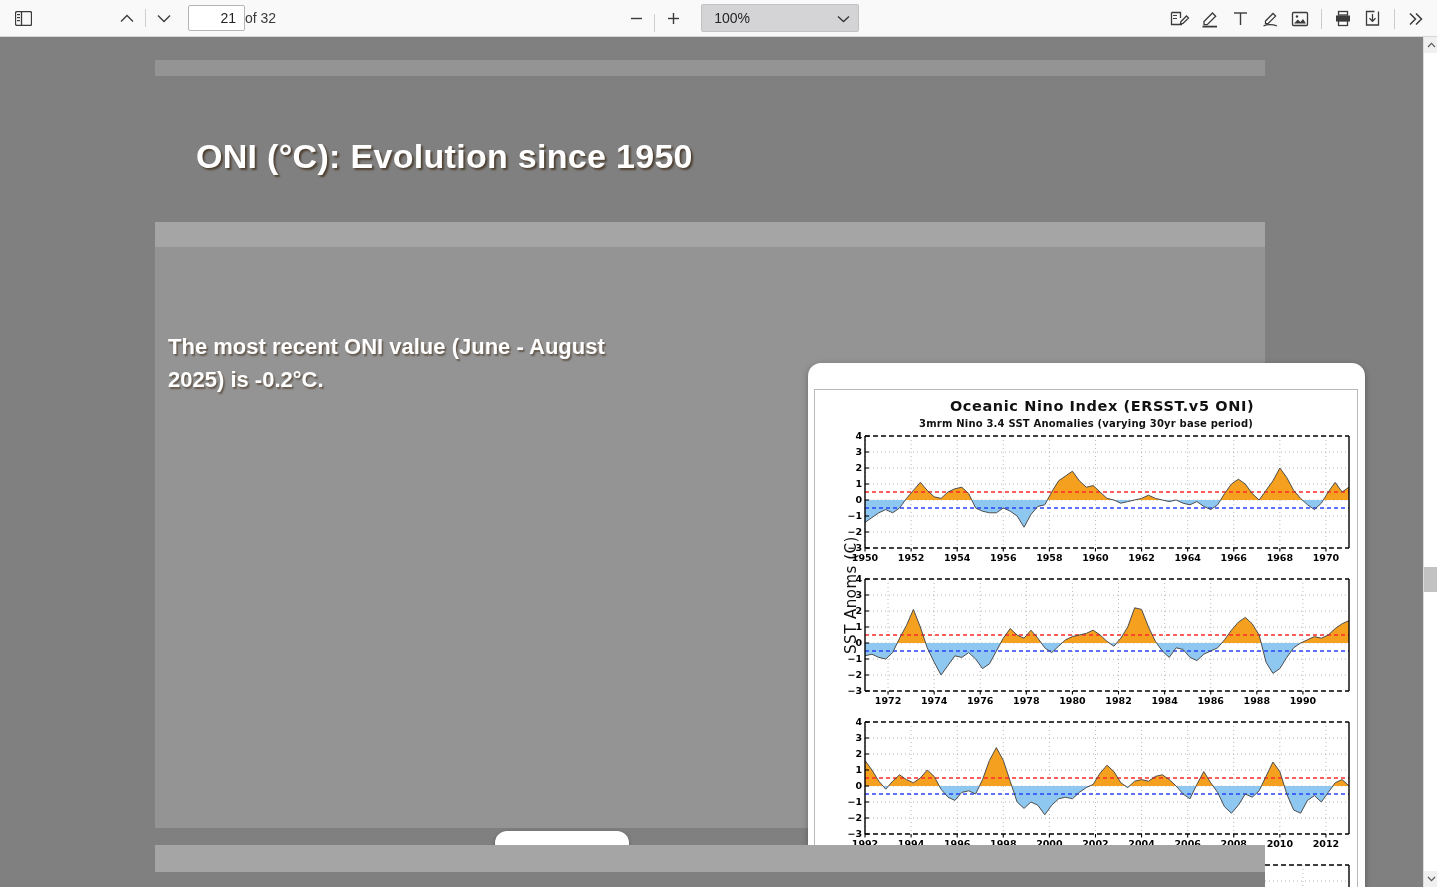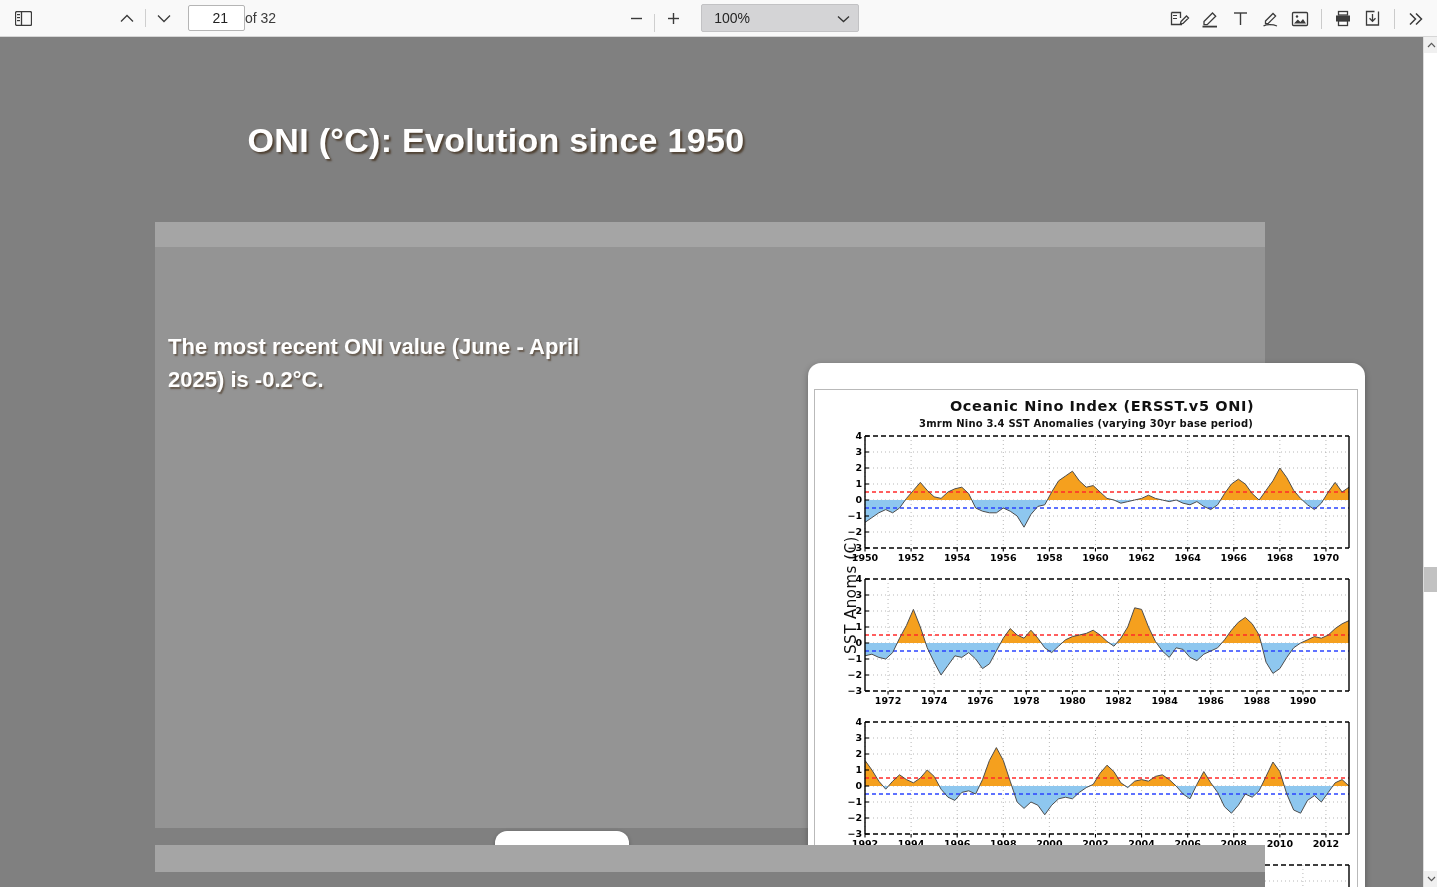--- a/index.html
+++ b/index.html
@@ -25,21 +25,21 @@
   }
   #sidebar-toggle { margin-left: 8px; }
   .tb-sep-v {
     width: 1px; height: 18px; background: #cfcfcf; margin: 0 3px;
   }
   #pagenav { display: flex; align-items: center; margin-left: 74px; }
   #page-input {
     width: 57px; height: 26px;
     border: 1px solid #b5b5b5; border-radius: 2px;
     background: #fff;
-    text-align: right; padding-right: 16px;
+    text-align: right; padding-right: 8px;
     font-family: "Liberation Sans", sans-serif;
     font-size: 14px; color: #222;
     line-height: 24px;
     margin-left: 9px;
   }
   #page-total {
     font-size: 14px; color: #3b3b3b; white-space: nowrap;
   }
   #zoomgroup { display: flex; align-items: flex-end; margin-left: 345px; }
   #zoom-select {
@@ -69,24 +69,23 @@
   
   .page {
     position: absolute;
     left: 155px; width: 1110px;
     background: #949494;
   }
   #page-current { top: 23px; height: 768px; }
   #page-next { top: 808px; height: 120px; }
 
   .band-title {
-    position: absolute; left: 0; top: 0;
+    position: absolute; left: 0; top: 16px;
     width: 100%; height: 162px;
     background: #808080;
-    text-align: center;
   }
   .band-gap {
     position: absolute; left: 0; top: 162px;
     width: 100%; height: 25px;
     background: #a5a5a5;
   }
   .band-body {
     position: absolute; left: 0; top: 187px;
     width: 100%; bottom: 0;
     background: #949494;
@@ -318,21 +317,21 @@
 </div>
 
 <div id="viewer">
 
   <div class="page" id="page-current">
     <div class="band-title">
       <div class="slide-title">ONI (°C): Evolution since 1950</div>
     </div>
     <div class="band-gap"></div>
     <div class="band-body">
-      <div class="slide-body">The most recent ONI value (June - April 2025) is -0.2°C.</div>
+      <div class="slide-body">The most recent ONI value (June - August 2025) is -0.2°C.</div>
 
       <div id="legend-box">
         <div id="legend-inner">
           <div id="lg-elnino">El Niño</div>
 
           <div id="arrow-up">
             <svg width="16" height="62" viewBox="0 0 16 62">
               <polygon points="8,0 15,13 1,13" fill="#ee1b11"></polygon>
               <rect x="5.4" y="11" width="5.2" height="51" fill="#ee1b11"></rect>
             </svg>

